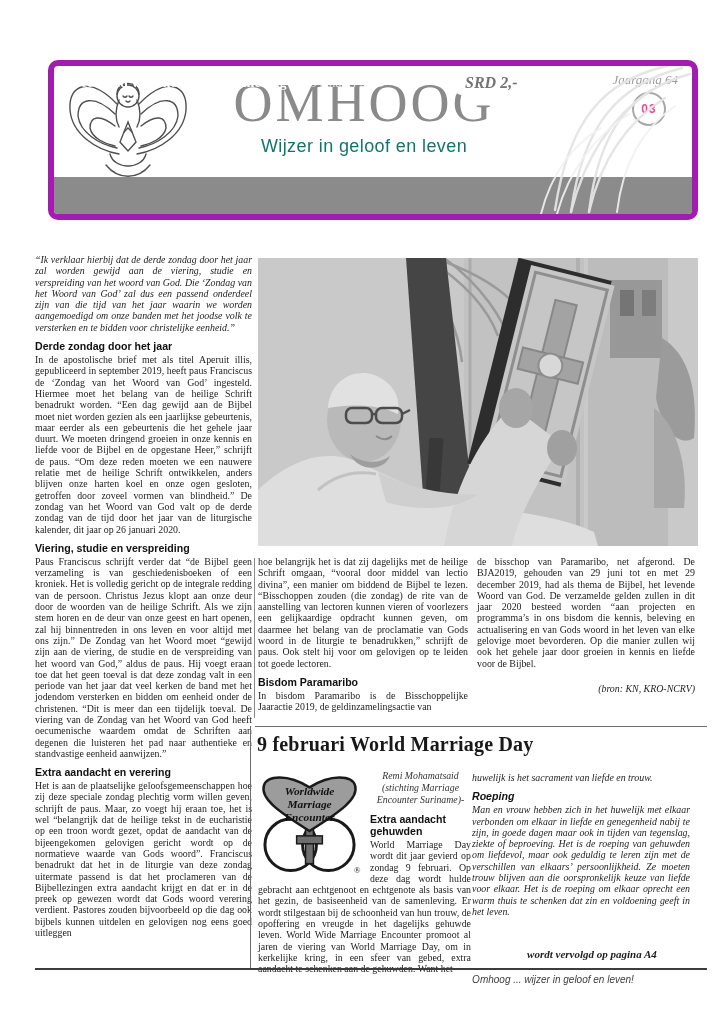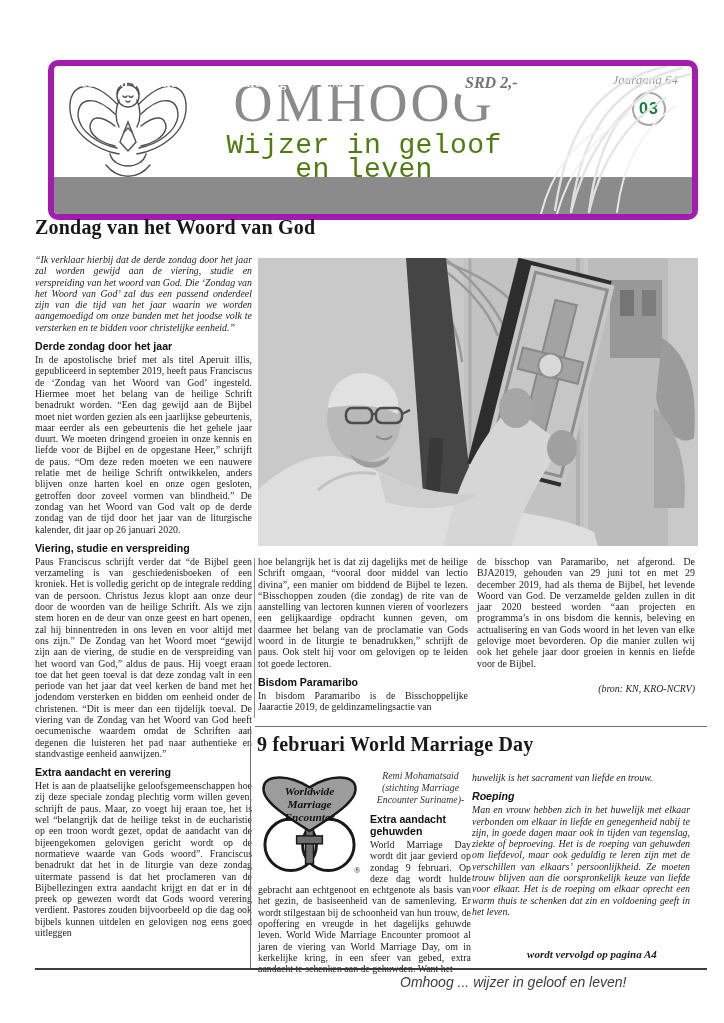--- a/index.html
+++ b/index.html
@@ -13,42 +13,42 @@
   .band-title{position:absolute;left:14px;top:9px;font-family:"Liberation Serif",serif;
         font-weight:bold;font-size:13.5px;color:#ffffff;letter-spacing:.3px;}
   .band-date{position:absolute;left:250px;top:10px;font-style:italic;font-size:12.5px;
         color:rgba(255,255,255,.78);}
   .band-price{position:absolute;left:402px;top:6px;background:#ffffff;border-radius:5px;
         padding:2px 9px 3px;font-style:italic;font-weight:bold;font-size:16px;color:#737373;}
   .angel{position:absolute;left:8px;top:4px;}
   .titleblock{position:absolute;left:150px;top:8px;width:320px;text-align:center;}
   .masthead-word{font-size:54px;line-height:58px;color:#8a8a8a;letter-spacing:3px;
         font-family:"Liberation Serif",serif;}
-  .tagline{font-size:28px;line-height:24px;color:#4d7c0f;font-family:Liberation Mono, monospace;
+  .tagline{font-size:18px;line-height:24px;color:#0f766e;font-family:Liberation Sans, sans-serif;
         letter-spacing:.4px;margin-top:2px;}
   .volume{position:absolute;right:14px;top:6px;font-style:italic;font-size:13px;color:#9b9b9b;}
   .issue-circle{position:absolute;right:26px;top:26px;width:30px;height:30px;border:2px solid #a8a8a8;
         border-radius:50%;text-align:center;line-height:30px;font-family:"Liberation Sans",sans-serif;
-        font-weight:bold;font-size:16px;color:#15803d;letter-spacing:1px;}
+        font-weight:bold;font-size:12px;color:#ec4899;letter-spacing:1px;}
   .wings-decor{position:absolute;right:0;top:0;}
 
   
   .a-title{position:absolute;font-size:20px;font-weight:bold;color:#181818;
         font-family:"Liberation Serif",serif;letter-spacing:.2px;}
   .col{position:absolute;font-size:9.9px;line-height:11.3px;text-align:justify;color:#232323;}
   .intro{font-style:italic;margin:0 0 9px 0;}
   .subhead{font-family:"Liberation Sans",sans-serif;font-weight:bold;font-size:10.6px;
         color:#111;margin:7px 0 2px 0;text-align:left;line-height:12px;}
   .para{margin:0;}
   .source{font-style:italic;margin-top:14px;text-align:right;}
   .byline{font-style:italic;font-size:9.8px;line-height:12px;color:#333;margin-bottom:5px;text-align:center;}
   .continued{position:absolute;width:218px;text-align:center;font-weight:bold;font-style:italic;
         font-size:11px;color:#1d1d1d;}
-  .footer-slogan{position:absolute;left:400px;top:974px;width:306px;text-align:left;
-        font-family:"Liberation Sans",sans-serif;font-style:italic;font-size:14px;color:#3d3d3d;}
+  .footer-slogan{position:absolute;left:400px;top:974px;width:306px;text-align:center;
+        font-family:"Liberation Sans",sans-serif;font-style:italic;font-size:10px;color:#3d3d3d;}
 
   
   .rule-h{position:absolute;height:0;border-top:1px solid #6d6d6d;}
   .rule-v{position:absolute;width:0;border-left:1px solid #8a8a8a;}
   .rule-bottom{position:absolute;left:35px;top:968px;width:672px;height:0;border-top:2px solid #3c3c3c;}
 
   .photo{position:absolute;left:258px;top:258px;width:440px;height:288px;}
   .wme-logo{float:left;width:104px;height:105px;margin:1px 8px 2px 0;}
 </style>
 </head>
@@ -103,21 +103,20 @@
         <path d="M80,148 C92,104 118,70 152,48"></path>
         <path d="M198,40 C166,62 146,96 140,146"></path>
       </g>
     </svg>
 
     <div class="band-title" style="z-index:3">Weekblad voor kerk en samenleving</div>
     <div class="band-date" style="z-index:3">26 januari 2020</div>
     <div class="band-price" style="z-index:3">SRD 2,-</div>
   </div>
 
-  <div class="a-title" style="left:35px;top:216px;">Zondag van het Woord van God</div>
 
   <div class="col" style="left:35px;top:254px;width:217px;">
     <p class="para intro">“Ik verklaar hierbij dat de derde zondag door het jaar zal worden gewijd aan de viering, studie en verspreiding van het woord van God. Die ‘Zondag van het Woord van God’ zal dus een passend onderdeel zijn van die tijd van het jaar waarin we worden aangemoedigd om onze banden met het joodse volk te versterken en te bidden voor christelijke eenheid.”</p>
     <div class="subhead">Derde zondag door het jaar</div>
     <p class="para">In de apostolische brief met als titel Aperuit illis, gepubliceerd in september 2019, heeft paus Franciscus de ‘Zondag van het Woord van God’ ingesteld. Hiermee moet het belang van de heilige Schrift benadrukt worden. “Een dag gewijd aan de Bijbel moet niet worden gezien als een jaarlijkse gebeurtenis, maar eerder als een gebeurtenis die het gehele jaar duurt. We moeten dringend groeien in onze kennis en liefde voor de Bijbel en de opgestane Heer,” schrijft de paus. “Om deze reden moeten we een nauwere relatie met de heilige Schrift ontwikkelen, anders blijven onze harten koel en onze ogen gesloten, getroffen door zoveel vormen van blindheid.” De zondag van het Woord van God valt op de derde zondag van de tijd door het jaar van de liturgische kalender, dit jaar op 26 januari 2020.</p>
     <div class="subhead">Viering, studie en verspreiding</div>
     <p class="para">Paus Franciscus schrijft verder dat “de Bijbel geen verzameling is van geschiedenisboeken of een kroniek. Het is volledig gericht op de integrale redding van de persoon. Christus Jezus klopt aan onze deur door de woorden van de heilige Schrift. Als we zijn stem horen en de deur van onze geest en hart openen, zal hij binnentreden in ons leven en voor altijd met ons zijn.” De Zondag van het Woord moet “gewijd zijn aan de viering, de studie en de verspreiding van het woord van God,” aldus de paus. Hij voegt eraan toe dat het geen toeval is dat deze zondag valt in een periode van het jaar dat veel kerken de band met het jodendom versterken en bidden om eenheid onder de christenen. “Dit is meer dan een tijdelijk toeval. De viering van de Zondag van het Woord van God heeft oecumenische waardem omdat de Schriften aan degenen die luisteren het pad naar authentieke en standvastige eenheid aanwijzen.”</p>
     <div class="subhead">Extra aandacht en verering</div>
     <p class="para">Het is aan de plaatselijke geloofsgemeenschappen hoe zij deze speciale zondag plechtig vorm willen geven, schrijft de paus. Maar, zo voegt hij eraan toe, het is wel “belangrijk dat de heilige tekst in de eucharistie op een troon wordt gezet, opdat de aandacht van de bijeengekomen gelovigen gericht wordt op de normatieve waarde van Gods woord”. Franciscus benadrukt dat het in de liturgie van deze zondag uitermate passend is dat het proclameren van de Bijbellezingen extra aandacht krijgt en dat er in de preek op gewezen wordt dat Gods woord verering verdient. Pastores zouden bijvoorbeeld op die dag ook bijbels kunnen uitdelen en gelovigen nog eens goed uitleggen</p>
   </div>

